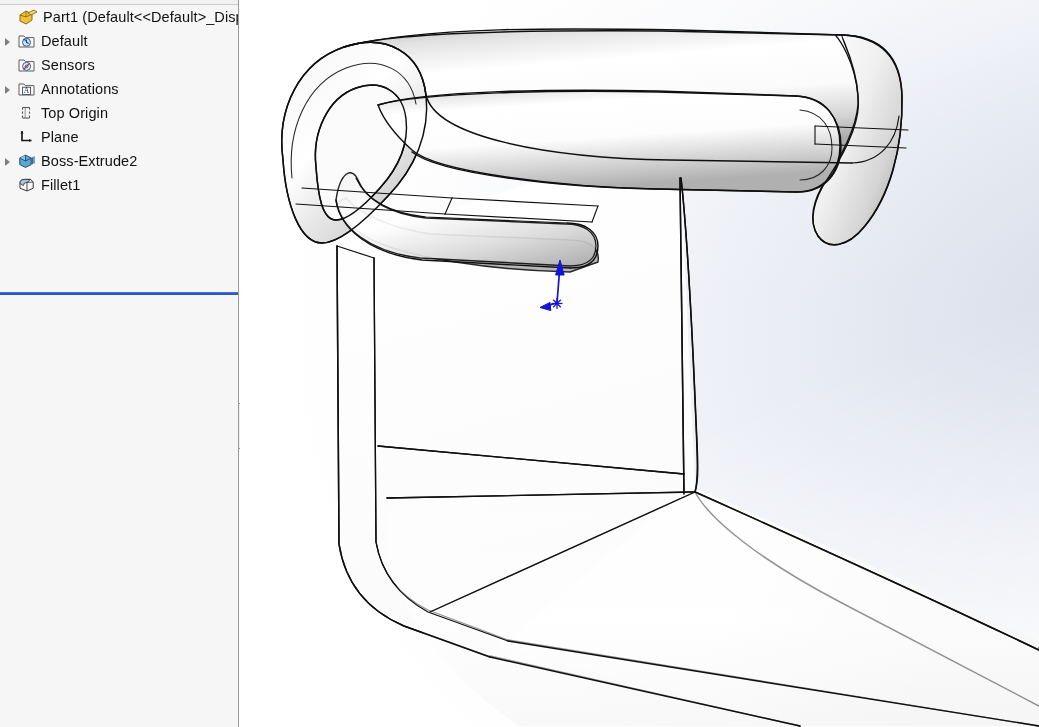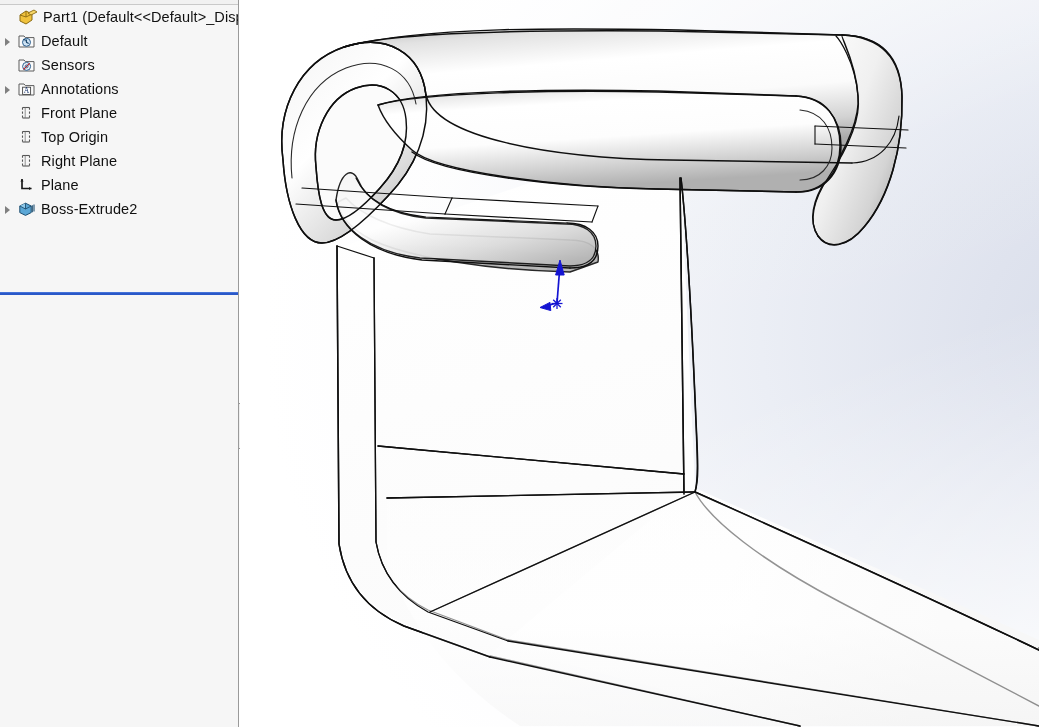--- a/index.html
+++ b/index.html
@@ -138,61 +138,35 @@
           <svg class="ic" width="18" height="16" viewBox="0 0 18 16">
             <path d="M1 3 L6 3 L7.4 4.6 L16 4.6 L16 14 L1 14 Z" fill="#fbfbfb" stroke="#5d5d5d" stroke-width="1"></path>
             <rect x="4.6" y="6.2" width="8" height="7.2" fill="#ffffff" stroke="#444" stroke-width="0.9"></rect>
             <text x="8.6" y="12.4" font-size="7.6" font-family="Liberation Serif, serif" text-anchor="middle" fill="#16326b">A</text>
           </svg>
         </div>
         <span class="label">Annotations</span>
       </div>
 
 
+
       <div class="row">
         <div class="arrow"></div>
         <div class="icon">
           <svg class="ic" width="18" height="16" viewBox="0 0 18 16">
             <path d="M4.5 2.5 L4.5 13" stroke="#555" stroke-width="1.1" stroke-dasharray="2.2 1.8"></path>
             <path d="M11.5 2.5 L11.5 13" stroke="#555" stroke-width="1.1" stroke-dasharray="2.2 1.8"></path>
             <path d="M4.5 2.5 L11.5 2.5" stroke="#555" stroke-width="1.1"></path>
             <path d="M4.5 13 L11.5 13" stroke="#555" stroke-width="1.1"></path>
             <path d="M7.2 2.5 L7.2 13" stroke="#777" stroke-width="0.8"></path>
           </svg>
         </div>
-        <span class="label">Front Plane</span>
-      </div>
-
-      <div class="row">
-        <div class="arrow"></div>
-        <div class="icon">
-          <svg class="ic" width="18" height="16" viewBox="0 0 18 16">
-            <path d="M4.5 2.5 L4.5 13" stroke="#555" stroke-width="1.1" stroke-dasharray="2.2 1.8"></path>
-            <path d="M11.5 2.5 L11.5 13" stroke="#555" stroke-width="1.1" stroke-dasharray="2.2 1.8"></path>
-            <path d="M4.5 2.5 L11.5 2.5" stroke="#555" stroke-width="1.1"></path>
-            <path d="M4.5 13 L11.5 13" stroke="#555" stroke-width="1.1"></path>
-            <path d="M7.2 2.5 L7.2 13" stroke="#777" stroke-width="0.8"></path>
-          </svg>
-        </div>
         <span class="label">Top Origin</span>
       </div>
 
-      <div class="row">
-        <div class="arrow"></div>
-        <div class="icon">
-          <svg class="ic" width="18" height="16" viewBox="0 0 18 16">
-            <path d="M4.5 2.5 L4.5 13" stroke="#555" stroke-width="1.1" stroke-dasharray="2.2 1.8"></path>
-            <path d="M11.5 2.5 L11.5 13" stroke="#555" stroke-width="1.1" stroke-dasharray="2.2 1.8"></path>
-            <path d="M4.5 2.5 L11.5 2.5" stroke="#555" stroke-width="1.1"></path>
-            <path d="M4.5 13 L11.5 13" stroke="#555" stroke-width="1.1"></path>
-            <path d="M7.2 2.5 L7.2 13" stroke="#777" stroke-width="0.8"></path>
-          </svg>
-        </div>
-        <span class="label">Right Plane</span>
-      </div>
 
       <div class="row">
         <div class="arrow"></div>
         <div class="icon">
           <svg class="ic" width="18" height="16" viewBox="0 0 18 16">
             <path d="M4 2 L4 11.5 L13.5 11.5" fill="none" stroke="#1a1a1a" stroke-width="1.7"></path>
             <path d="M4 2 L2.4 4.6 L5.6 4.6 Z" fill="#1a1a1a"></path>
             <path d="M13.5 11.5 L11 10 L11 13 Z" fill="#1a1a1a"></path>
           </svg>
         </div>
@@ -207,20 +181,32 @@
             <path d="M1.8 5 L7.5 2.2 L13.2 5 L13.2 11.6 L7.5 14.4 L1.8 11.6 Z" fill="#5ba7d6" stroke="#1d4e70" stroke-width="1"></path>
             <path d="M7.5 2.2 L7.5 8 L1.8 5" fill="#8fc8e8" stroke="#1d4e70" stroke-width="0.9"></path>
             <path d="M7.5 8 L13.2 5" fill="none" stroke="#1d4e70" stroke-width="0.9"></path>
             <path d="M14.3 4.2 L14.3 11.2" stroke="#1d4e70" stroke-width="1.1"></path>
             <path d="M16 3.4 L16 10.4" stroke="#1d4e70" stroke-width="1.1"></path>
           </svg>
         </div>
         <span class="label">Boss-Extrude2</span>
       </div>
 
+      <div class="row">
+        <div class="arrow"></div>
+        <div class="icon">
+          <svg class="ic" width="18" height="16" viewBox="0 0 18 16">
+            <path d="M2 6.4 Q2 2.4 6.2 2.4 L12.6 2.4 L15.2 5 L15.2 11.2 L9 14 L2 11.2 Z" fill="#fbfbfb" stroke="#3a3a3a" stroke-width="1"></path>
+            <path d="M2 6.4 Q2 2.4 6.2 2.4 L12.6 2.4 L9 5.4 Q5.4 5.4 5.4 8.6 Z" fill="#9fc8e2" stroke="#3a3a3a" stroke-width="0.9"></path>
+            <path d="M9 5.4 L9 14" fill="none" stroke="#3a3a3a" stroke-width="0.9"></path>
+            <path d="M9 5.4 L15.2 5" fill="none" stroke="#3a3a3a" stroke-width="0.9"></path>
+          </svg>
+        </div>
+        <span class="label">Fillet1</span>
+      </div>
 
     </div>
 
     <div id="rollback">
       <div id="rollback-inner"></div>
     </div>
   </div>
 
   <div id="splitter">
     <div id="splitter-dot"></div>

